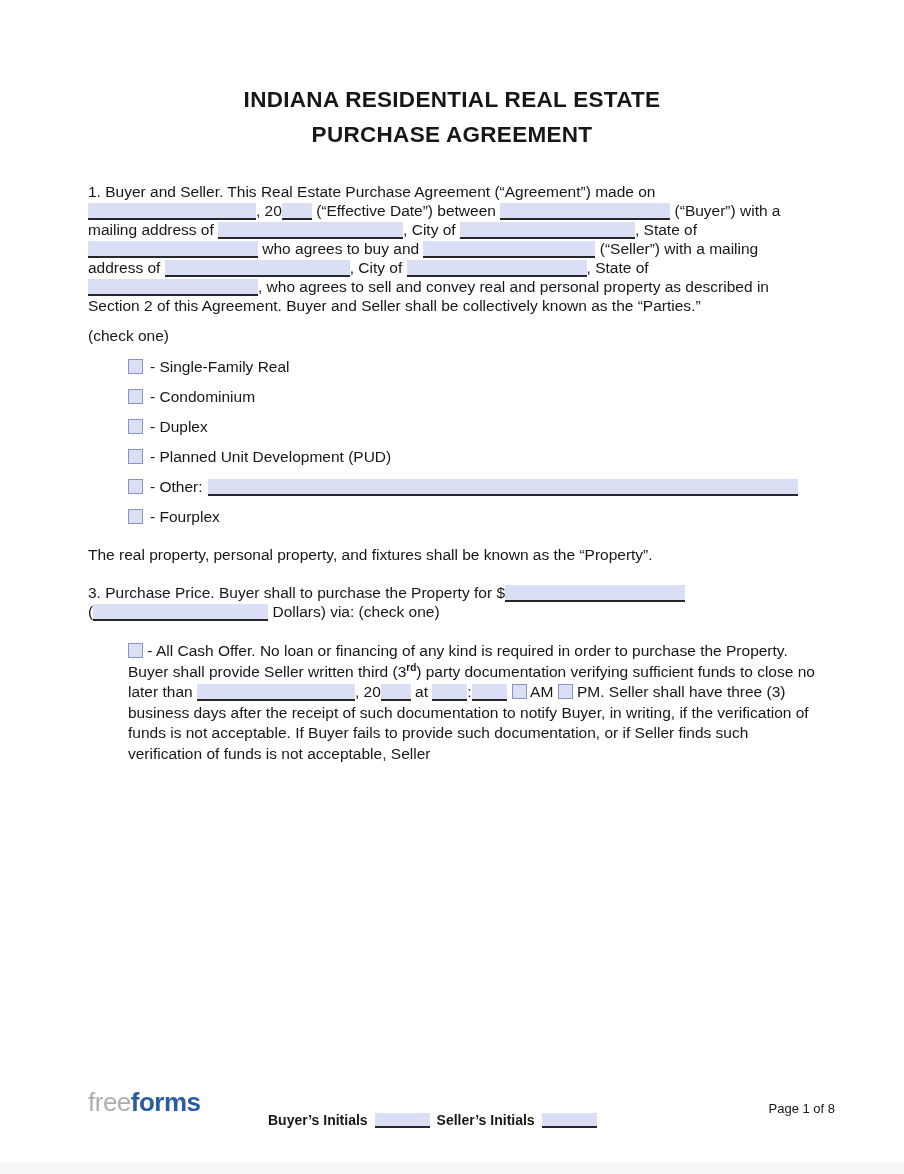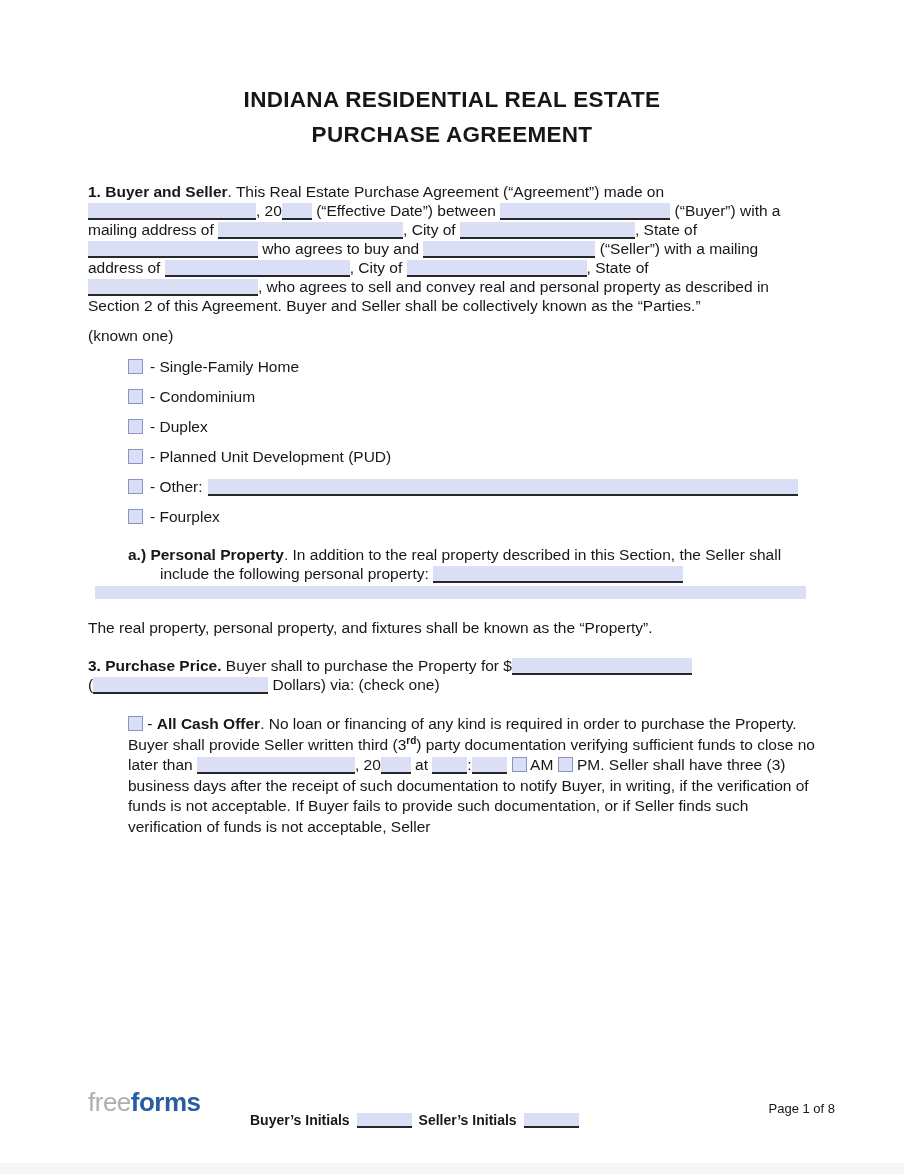--- a/index.html
+++ b/index.html
@@ -1,21 +1,21 @@
 <!DOCTYPE html>
 <html style="--field-fill: #dbdff6; --checkbox-border: #8a92c6; --underline: #26262b; --logo-gray: #aeaeb2; --logo-blue: #2a5ca4;"><head>
 <meta charset="utf-8">
 <style>
   html,body{margin:0;padding:0;background:#ffffff;}
   .page{position:relative;width:904px;height:1174px;background:#fff;overflow:hidden;
         font-family:"Liberation Sans",sans-serif;color:#17171a;font-size:15.5px;line-height:19px;}
   .content{padding:0 88px;}
   .title{margin:82px 0 0;text-align:center;font-size:22.5px;line-height:35px;font-weight:bold;letter-spacing:.3px;}
   p{margin:0;}
-  b{font-weight:bold;}
+  b{font-weight:normal;}
   .field{display:inline-block;height:15px;background:var(--field-fill,#dbdff6);
          border-bottom:2px solid var(--underline,#26262b);vertical-align:-4px;}
   .band{height:13px;background:var(--field-fill,#dbdff6);margin-top:3px;}
   .band.underlined{border-bottom:2px solid var(--underline,#26262b);}
   .cb{display:inline-block;width:13px;height:13px;background:var(--field-fill,#dcdef7);
       border:1px solid var(--checkbox-border,#8a92c6);vertical-align:-2px;}
   sup{font-size:10px;line-height:0;font-weight:bold;}
   .nw{white-space:nowrap;}
   .m-sec1{margin-top:30px;}
   .m-sec2{margin-top:30px;}
@@ -30,55 +30,51 @@
   .hang{padding-left:32px;text-indent:-32px;}
   .sub .band{margin-left:-33px;width:711px;}
   .m-closing{margin-top:19px;}
   .m-sec3{margin-top:19px;}
   .cash{margin-left:40px;margin-top:20px;line-height:20.5px;}
   .cb-gap{margin-left:5px;}
   .footer{position:absolute;left:0;top:1085px;width:100%;height:80px;}
   .logo{position:absolute;left:88px;top:2px;font-size:26px;letter-spacing:-0.5px;line-height:30px;}
   .logo-free{color:var(--logo-gray,#aeaeb2);}
   .logo-forms{color:var(--logo-blue,#2a5ca4);font-weight:bold;}
-  .initials{position:absolute;left:250px;top:26px;font-size:14px;font-weight:bold;line-height:18px;}
+  .initials{position:absolute;left:268px;top:26px;font-size:14px;font-weight:bold;line-height:18px;}
   .init-field{width:55px;height:13px;vertical-align:-3px;margin:0 7px 0 7px;}
   .pagenum{position:absolute;right:69px;top:14px;font-size:13px;}
   .page-edge{position:absolute;bottom:0;left:0;width:100%;height:11px;background:#f6f6f8;}
 </style>
 </head>
 <body>
 
 <div class="page">
   <div class="content">
 
     <h1 class="title">
         <div>INDIANA RESIDENTIAL REAL ESTATE</div>
         <div>PURCHASE AGREEMENT</div>
       </h1>
 
     <p class="m-sec1"><b>1. Buyer and Seller</b><span>. This Real Estate Purchase Agreement (“Agreement”) made on </span><span class="field" style="width:168px"></span><span>, 20</span><span class="field" style="width:30px"></span><span> (“Effective Date”) between </span><span class="field" style="width:170px"></span><span> (“Buyer”) with a mailing address of </span><span class="field" style="width:185px"></span><span>, City of </span><span class="field" style="width:175px"></span><span>, State of </span><span class="field" style="width:170px"></span><span> who agrees to buy and </span><span class="field" style="width:172px"></span><span> (“Seller”) with a mailing address of </span><span class="field" style="width:185px"></span><span>, City of </span><span class="field" style="width:180px"></span><span>, State of </span><span class="field" style="width:170px"></span><span>, who agrees to sell and convey real and personal property as described in Section 2 of this Agreement. Buyer and Seller shall be collectively known as the “Parties.”</span></p>
 
 
-    <p class="m-checkone">(known one)</p>
+    <p class="m-checkone">(check one)</p>
 
     <div class="list">
-      <div class="opt"><span class="cb"></span><span class="opt-label">- Single-Family Home</span></div>
+      <div class="opt"><span class="cb"></span><span class="opt-label">- Single-Family Real</span></div>
       <div class="opt"><span class="cb"></span><span class="opt-label">- Condominium</span></div>
       <div class="opt"><span class="cb"></span><span class="opt-label">- Duplex</span></div>
       <div class="opt"><span class="cb"></span><span class="opt-label">- Planned Unit Development (PUD)</span></div>
       <div class="opt"><span class="cb"></span><span class="opt-label">- Other:</span><span class="field" style="width:590px;margin-left:5px"></span></div>
       <div class="opt"><span class="cb"></span><span class="opt-label">- Fourplex</span></div>
     </div>
 
 
-    <div class="sub m-suba">
-      <p class="hang"><b>a.) </b><b>Personal Property</b><span>. In addition to the real property described in this Section, the Seller shall include the following personal property: </span><span class="field" style="width:250px"></span></p>
-      <div class="band"></div>
-    </div>
 
 
     <p class="m-closing">The real property, personal property, and fixtures shall be known as the “Property”.</p>
 
     <p class="m-sec3"><b>3. Purchase Price.</b><span> Buyer shall to purchase the Property for $</span><span class="field" style="width:180px"></span> <span class="nw"><span>(</span><span class="field" style="width:175px"></span></span><span> Dollars) via: (check one)</span></p>
 
     <p class="cash"><span class="cb"></span><span> - </span><b>All Cash Offer</b><span>. No loan or financing of any kind is required in order to purchase the Property. Buyer shall provide Seller written third (3</span><sup>rd</sup><span>) party documentation verifying sufficient funds to close no later than </span><span class="field" style="width:158px"></span><span>, 20</span><span class="field" style="width:30px"></span><span> at </span><span class="field" style="width:35px"></span><span>:</span><span class="field" style="width:35px"></span><span class="nw"><span class="cb cb-gap"></span><span> AM</span></span> <span class="nw"><span class="cb"></span><span> PM.</span></span><span> Seller shall have three (3) business days after the receipt of such documentation to notify Buyer, in writing, if the verification of funds is not acceptable. If Buyer fails to provide such documentation, or if Seller finds such verification of funds is not acceptable, Seller</span></p>
 
   </div>
 

